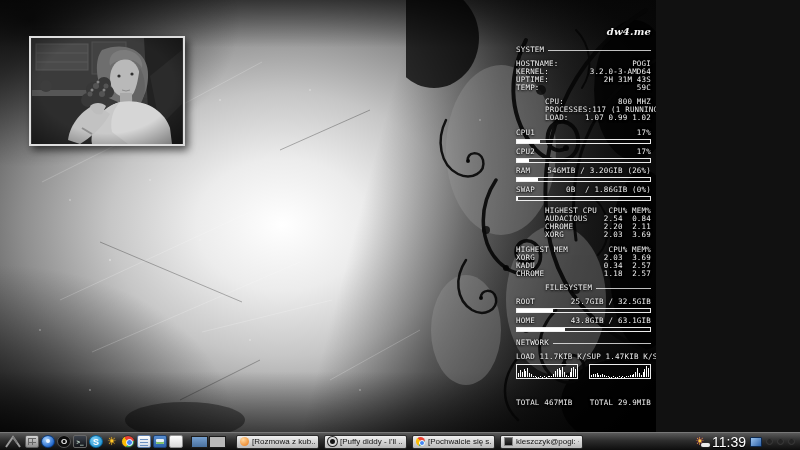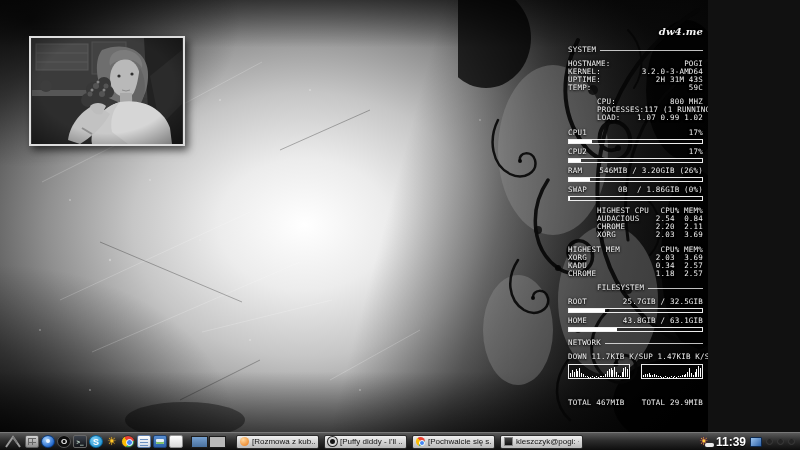--- a/index.html
+++ b/index.html
@@ -1,19 +1,19 @@
 <!DOCTYPE html>
 <html><head>
 <meta charset="utf-8">
 <style>
   html,body{margin:0;padding:0;width:800px;height:450px;overflow:hidden;background:#111;}
   *{box-sizing:border-box;}
 
   
-  .desktop{position:absolute;left:0;top:0;width:708px;height:432px;overflow:hidden;
+  .desktop{position:absolute;left:0;top:0;width:656px;height:432px;overflow:hidden;
     background-color:#1a1a1a;
     background-image:
       linear-gradient(105deg, rgba(0,0,0,0) 54%, rgba(0,0,0,.45) 68%, rgba(5,5,5,.82) 84%, rgba(0,0,0,.92) 100%),
       radial-gradient(ellipse 300px 210px at 30px 20px, rgba(0,0,0,.8), rgba(0,0,0,0) 70%),
       radial-gradient(ellipse 340px 250px at 0px 440px, rgba(0,0,0,.75), rgba(0,0,0,0) 70%),
       linear-gradient(to bottom, rgba(0,0,0,.55), rgba(0,0,0,0) 11%),
       linear-gradient(to bottom, rgba(0,0,0,0) 86%, rgba(0,0,0,.55) 100%),
       radial-gradient(ellipse 430px 330px at 43% 52%, #ffffff 0%, #ececec 20%, #c6c6c6 40%, #8f8f8f 60%, #4d4d4d 80%, #1e1e1e 100%);
   }
   .flourish{position:absolute;right:0;top:0;z-index:1;}
@@ -82,21 +82,21 @@
   .ttxt{white-space:nowrap;overflow:hidden;}
   .ticon{width:9px;height:9px;flex:none;position:relative;display:inline-block;}
   .t-kadu{border-radius:50%;background:radial-gradient(circle at 35% 30%,#ffd9a0,#e87410);}
   .t-aud{border-radius:50%;background:#131313;border:2px solid #d8d8d8;box-shadow:0 0 0 1px #2a2a2a;}
   .t-chrome{border-radius:50%;background:conic-gradient(from -40deg,#ea4335 0 120deg,#34a853 0 240deg,#fbbc05 0 360deg);}
   .t-chrome::after{content:"";position:absolute;left:2.5px;top:2.5px;width:4px;height:4px;border-radius:50%;background:#4285f4;border:.5px solid #fff;}
   .t-term{background:linear-gradient(#444,#111);border:1px solid #888;}
   .tray{margin-left:auto;display:flex;align-items:center;gap:4px;padding-right:2px;}
   .weather{position:relative;width:13px;height:13px;flex:none;color:#ffcf3d;font:11px/13px "DejaVu Sans",sans-serif;text-shadow:0 0 2px #a06;}
   .wcloud{position:absolute;right:-2px;bottom:1px;width:9px;height:4px;border-radius:3px;background:#ececec;box-shadow:0 0 1px #666;}
-  .clock{color:#fff;font-size:12px;font-weight:bold;text-shadow:0 1px 1px #000;}
+  .clock{color:#fff;font-size:14px;font-weight:normal;text-shadow:0 1px 1px #000;}
   .mon{width:12px;height:10px;border:1px solid #0e2a50;border-radius:1px;background:linear-gradient(135deg,#9cc4ef,#2d62a8);}
   .dim{width:7px;height:7px;border-radius:50%;background:#242424;border:1px solid #3b3b3b;}
 </style>
 </head>
 <body>
 
 <div class="desktop">
 
   <svg class="flourish" width="250" height="432" viewBox="0 0 250 432">
     <g opacity="0.35" fill="#9c9c9c">
@@ -306,21 +306,21 @@
             <div class="bfill" style="width: 36%;"></div>
           </div>
         </div>
       </div>
 
     <div class="chdr mt7">
       <span>NETWORK</span>
         <span class="rule"></span>
     </div>
     <div class="crow">
-      <span>DOWN 11.7KIB K/S</span>
+      <span>LOAD 11.7KIB K/S</span>
       <span>UP 1.47KIB K/S</span>
     </div>
     <div class="graphs">
       <div class="gbox">
           <div class="gbar" style="height: 35%;"></div>
           <div class="gbar" style="height: 60%;"></div>
           <div class="gbar" style="height: 45%;"></div>
           <div class="gbar" style="height: 75%;"></div>
           <div class="gbar" style="height: 55%;"></div>
           <div class="gbar" style="height: 80%;"></div>

